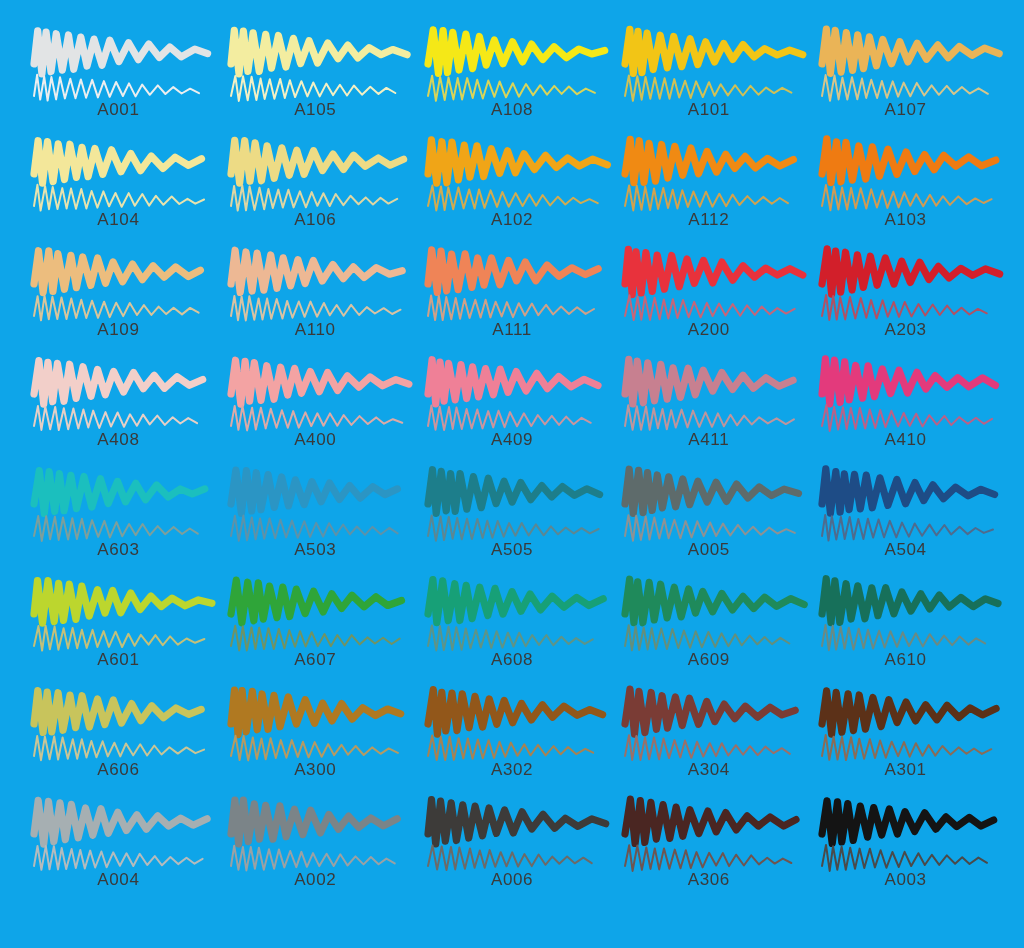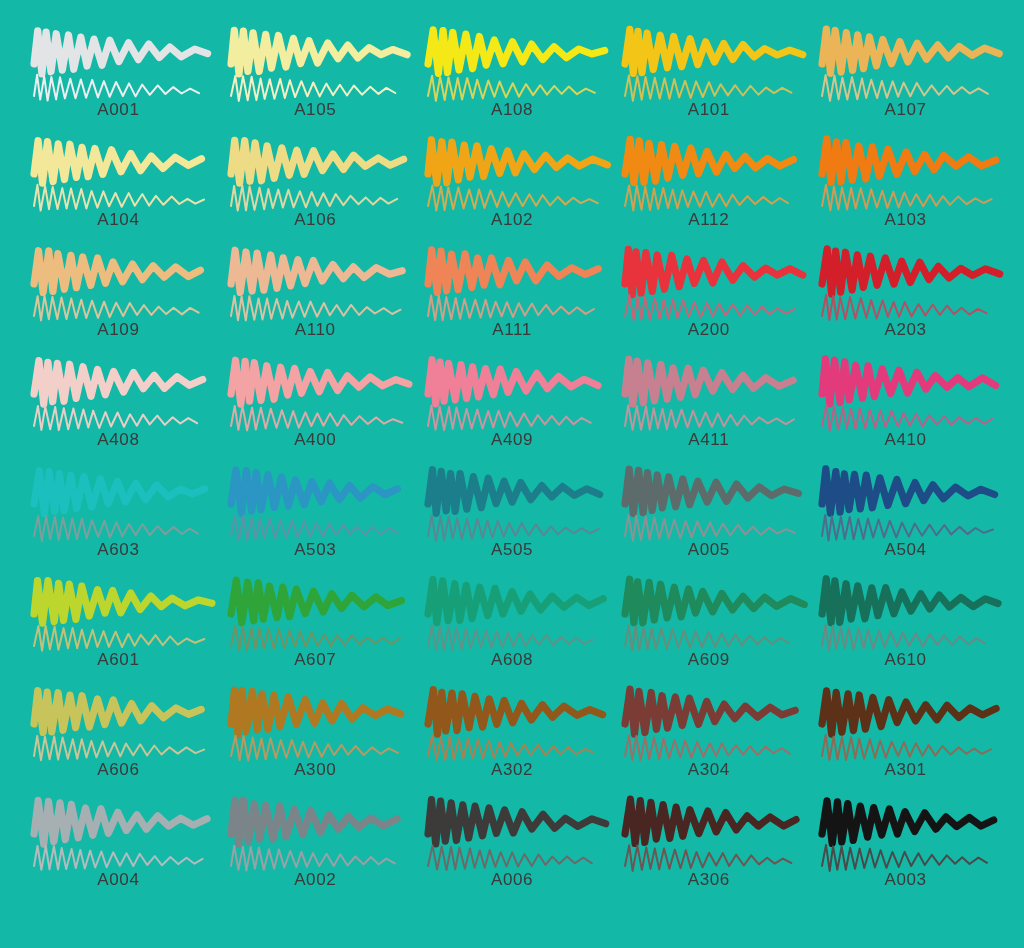--- a/index.html
+++ b/index.html
@@ -10,21 +10,21 @@
   body {
     width: 1024px;
     height: 948px;
     font-family: "Liberation Sans", "DejaVu Sans", sans-serif;
     overflow: hidden;
   }
   #chart-root {
     position: relative;
     width: 1024px;
     height: 948px;
-    background: #14b8a6;
+    background: #0ea5e9;
   }
   .swatch-grid {
     position: absolute;
     left: 20px;
     top: 28px;
     width: 984px;
     display: grid;
     grid-template-columns: repeat(5, 1fr);
     grid-auto-rows: 110px;
     column-gap: 0px;

